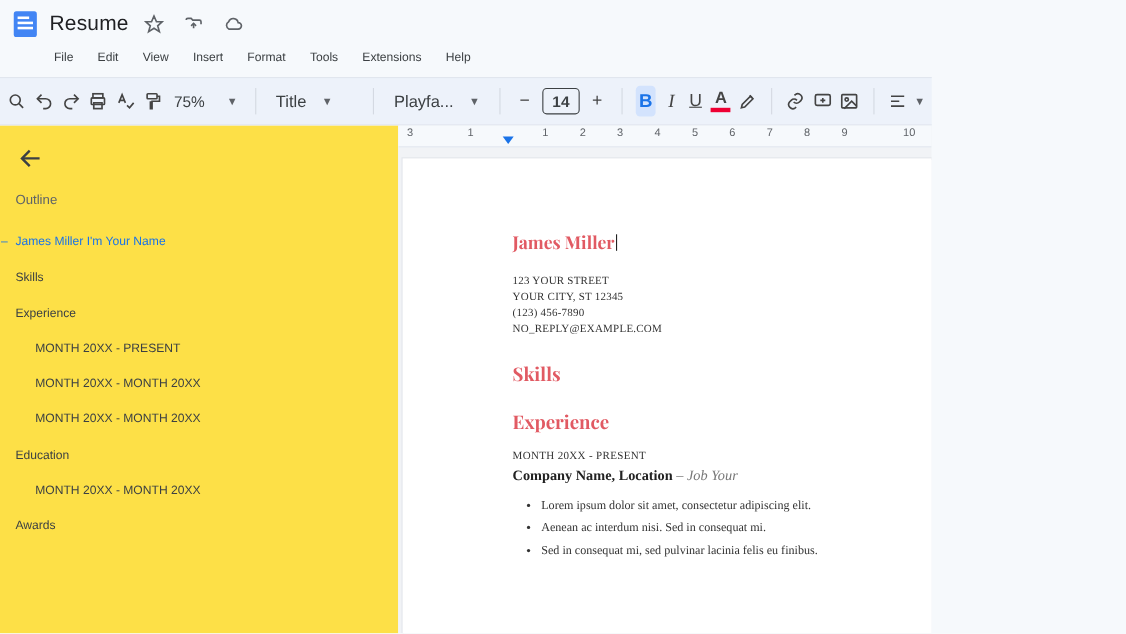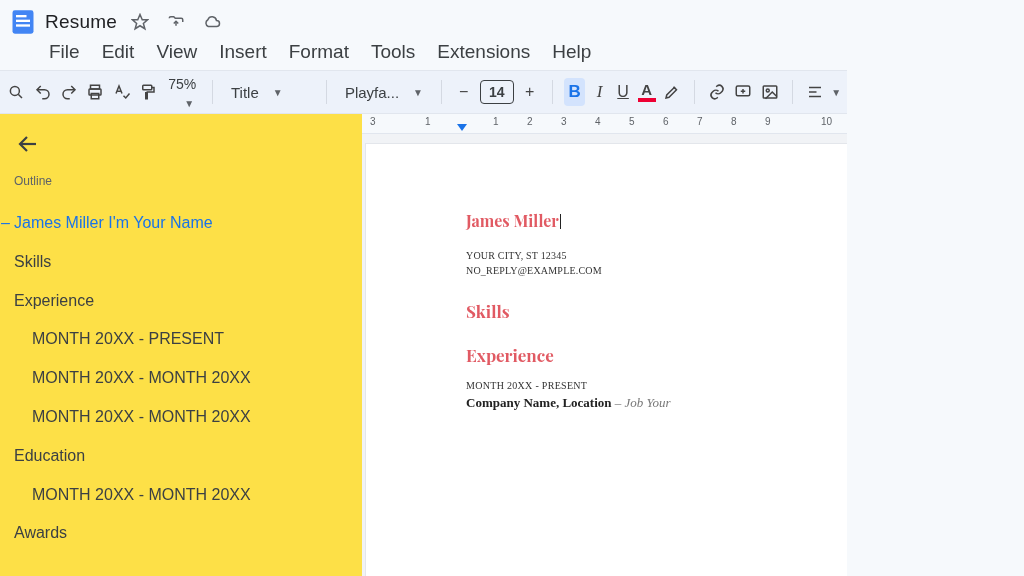--- a/index.html
+++ b/index.html
@@ -9,48 +9,48 @@
   
   .titlebar { display: flex; align-items: center; height: 40px; padding: 4px 8px 0 8px; }
   .logo { width: 28px; height: 28px; margin: 0 8px 0 1px; display:flex; align-items:center; justify-content:center; }
   .logo svg { width: 28px; height: 28px; }
   .doc-title { font-size: 19px; font-weight: 500; color: #202124; letter-spacing: 0.2px; margin-right: 14px; }
   .title-icons { display: flex; gap: 18px; align-items: center; color: #5f6368; }
   .title-icons .ic { width: 18px; height: 18px; display:flex; align-items:center; justify-content:center; }
 
   
   .menubar { display: flex; align-items: center; height: 30px; padding: 0 0 6px 40px; gap: 4px; }
-  .menubar .item { font-size: 19px; color: #3c4043; padding: 4px 9px; border-radius: 4px; cursor: default; }
+  .menubar .item { font-size: 11px; color: #3c4043; padding: 4px 9px; border-radius: 4px; cursor: default; }
 
   
   .toolbar { display: flex; align-items: center; height: 44px; padding: 0 6px; background: #edf2fa; border-top: 1px solid #e1e6ee; border-bottom: 1px solid #e1e6ee; gap: 6px; }
   .tbtn { width: 28px; height: 28px; display:flex; align-items:center; justify-content:center; color:#444; border-radius:4px; }
   .tbtn svg { width: 18px; height: 18px; }
   .sep { width: 1px; height: 24px; background: #d4d9e2; margin: 0 6px; }
-  .zoom { display:flex; align-items:center; gap:6px; font-size:14px; color:#3c4043; padding:0 4px;flex-direction:column; }
+  .zoom { display:flex; align-items:center; gap:6px; font-size:14px; color:#3c4043; padding:0 4px; }
   .zoom .caret, .styledrop .caret, .fontdrop .caret { font-size:10px; color:#5f6368; margin-left:14px; }
   .styledrop { width: 118px; display:flex; align-items:center; font-size:15px; color:#3c4043; padding:0 6px; }
   .fontdrop { width: 96px; display:flex; align-items:center; font-size:15px; color:#3c4043; padding:0 6px; }
   .fontsize { display:flex; align-items:center; gap:6px; }
   .fontsize .box { width: 34px; height: 24px; border:1.5px solid #3c4043; border-radius:4px; display:flex; align-items:center; justify-content:center; font-size:14px; font-weight:600; color:#3c4043; }
   .fontsize .pm { width:20px; height:20px; display:flex; align-items:center; justify-content:center; font-size:16px; color:#444; }
   .bold { font-weight:700; font-size:17px; color:#1a73e8; background:#d3e3fd; border-radius:4px; width:28px; height:28px; display:flex; align-items:center; justify-content:center; }
   .ital { font-style:italic; font-family: Georgia, serif; font-size:17px; width:24px; text-align:center; color:#444;}
   .uline { text-decoration: underline; font-size:16px; width:24px; text-align:center; color:#444; }
   .textcolor { display:flex; flex-direction:column; align-items:center; width:24px; }
   .textcolor .A { font-size:15px; font-weight:600; line-height:14px; color:#444;}
   .textcolor .bar { width:18px; height:4px; background:#e03; margin-top:1px;}
   .highlight svg { width:18px; height:18px; }
 
   
   .workspace { flex:1; display:flex; overflow:hidden; }
   .sidebar { width: 362px; background:#fde047; padding: 14px 12px 0 12px; overflow:hidden; }
   .backarrow { width:24px; height:24px; margin: 4px 0 18px 4px; color:#3c4043; }
   .outline-label { font-size:12px; color:#5f6368; margin: 0 0 16px 2px; }
-  .ol-item { font-size:16px; color:#3c4043; padding: 9px 2px; line-height:1.3; }
+  .ol-item { font-size:11px; color:#3c4043; padding: 9px 2px; line-height:1.3; }
   .ol-item.lvl2 { padding-left: 20px; }
   .ol-item.active { color:#1a73e8; position:relative; }
   .ol-item.active::before { content:"–"; position:absolute; left:-11px; color:#1a73e8; }
 
   .canvas { flex:1; position:relative; background:#f1f3f6; overflow:hidden; }
   .ruler { height: 20px; background:#f6f9fc; border-bottom:1px solid #e1e6ee; position:relative; font-size:10px; color:#5f6368; }
   .ruler .ticks { position:absolute; left:0; right:0; top:0; bottom:0; }
   .tick { position:absolute; top:2px; font-size:10px; color:#5f6368; }
   .marker { position:absolute; top:10px; width:0; height:0; }
   .marker.blue { border-left:5px solid transparent; border-right:5px solid transparent; border-top:7px solid #1a73e8; }
@@ -263,27 +263,34 @@
           <span class="tick" style="left:627px">16</span>
           <span class="tick" style="left:654px">17</span>
         </div>
         <span class="marker blue" style="left:95px"></span>
         <span class="marker blue" style="left:578px"></span>
       </div>
 
       <div class="page">
         <div class="p-name"><span>James Miller</span><span class="cursor"></span></div>
         <div class="p-contact">
+          <div>123 YOUR STREET</div>
           <div>YOUR CITY, ST 12345</div>
+          <div>(123) 456-7890</div>
           <div>NO_REPLY@EXAMPLE.COM</div>
         </div>
         <div class="p-h2">Skills</div>
         <div class="p-h2">Experience</div>
         <div class="p-date">MONTH 20XX - PRESENT</div>
         <div class="p-company">
           <span>Company Name, Location</span><span class="jt"><span> – </span><span>Job Your</span></span>
         </div>
+        <ul class="p-ul">
+          <li>Lorem ipsum dolor sit amet, consectetur adipiscing elit.</li>
+          <li>Aenean ac interdum nisi. Sed in consequat mi.</li>
+          <li>Sed in consequat mi, sed pulvinar lacinia felis eu finibus.</li>
+        </ul>
 
       </div>
     </div>
 
   </div>
 </div>
 
 </body></html>

